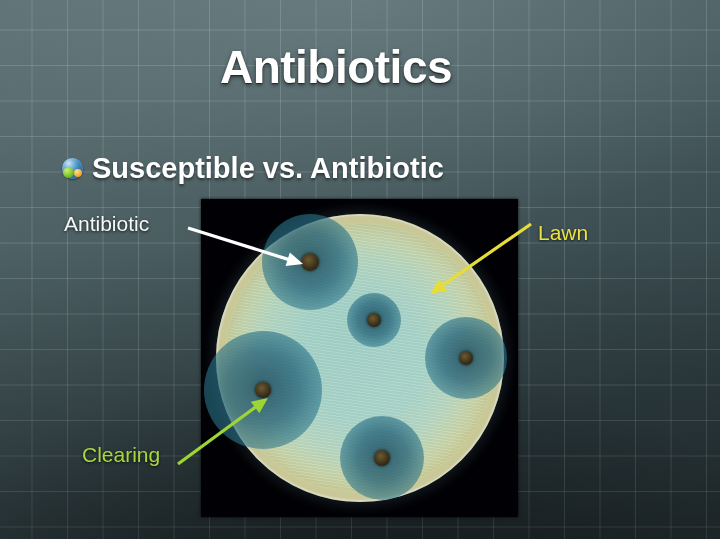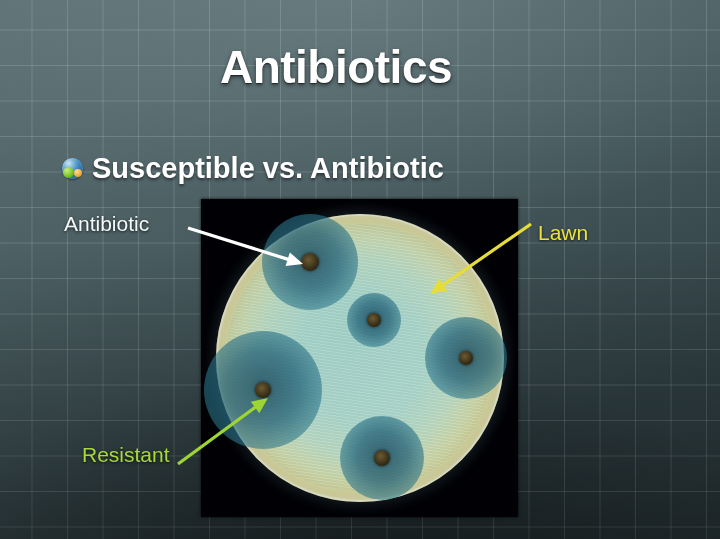--- a/index.html
+++ b/index.html
@@ -188,21 +188,21 @@
         <div class="disc" style="left: 258px; top: 152px; height: 14px; width: 14px;"></div>
         <div class="zone" style="left: 3px; top: 132px; height: 118px; width: 118px;"></div>
         <div class="disc" style="left: 54px; top: 183px; height: 16px; width: 16px;"></div>
         <div class="zone" style="left: 139px; top: 217px; height: 84px; width: 84px;"></div>
         <div class="disc" style="left: 173px; top: 251px; height: 16px; width: 16px;"></div>
       </div>
   </div>
 
   <div class="callout" id="label-antibiotic">Antibiotic</div>
   <div class="callout" id="label-lawn">Lawn</div>
-  <div class="callout" id="label-clearing">Resistant</div>
+  <div class="callout" id="label-clearing">Clearing</div>
 
   <svg id="arrows" width="720" height="539" viewBox="0 0 720 539">
       <g>
         <line x1="188" y1="228" x2="290.59368139731765" y2="260.1162828722038" stroke="#ffffff" stroke-width="3.2" stroke-linecap="butt"></line>
         <polygon points="303,264 285.5692069417246,266.04204636567755 289.84499783180513,252.38326991125348" fill="#ffffff"></polygon>
       </g>
       <g>
         <line x1="531" y1="224" x2="440.68468867188454" y2="286.59477022740674" stroke="#e6dc3a" stroke-width="3.2" stroke-linecap="butt"></line>
         <polygon points="430,294 439.09429013335847,278.9901236857095 447.24710172048214,290.7534661185594" fill="#e6dc3a"></polygon>
       </g>

